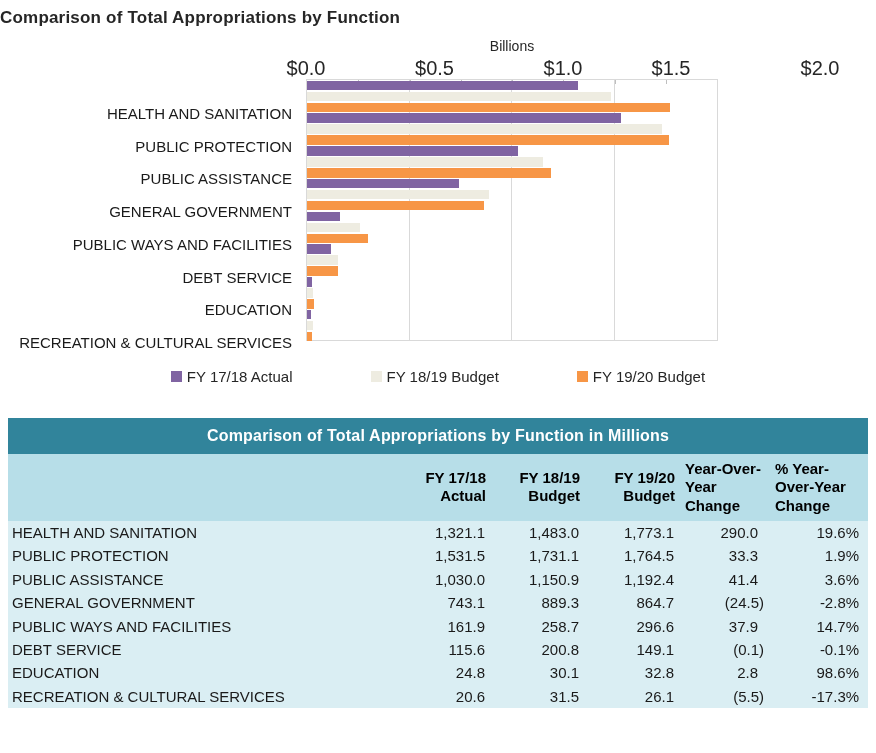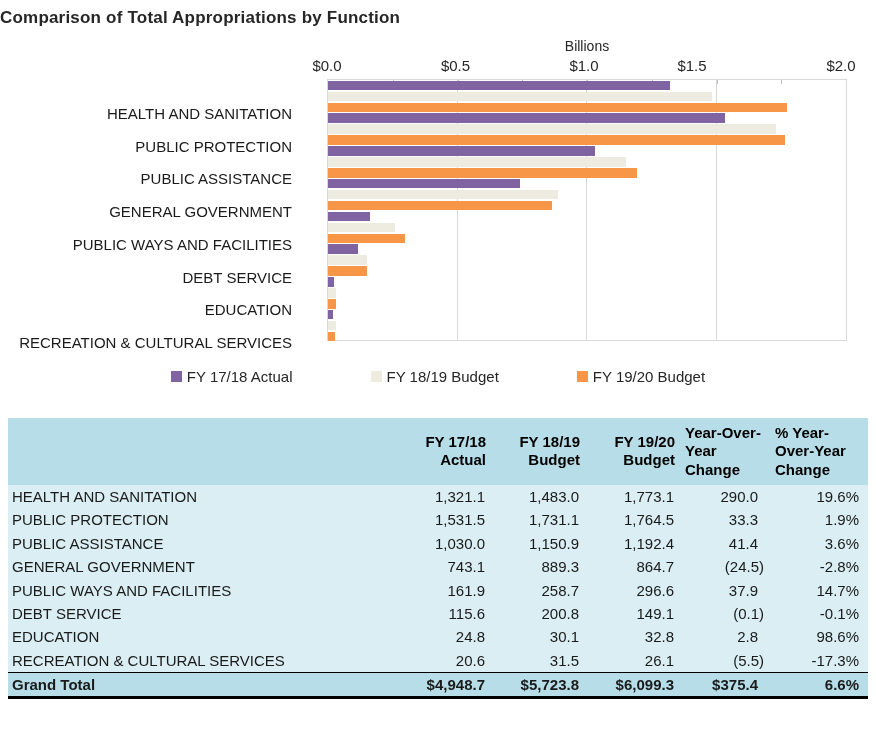--- a/index.html
+++ b/index.html
@@ -6,23 +6,23 @@
   html,body { width:876px; background:#fff; font-family:"Liberation Sans", sans-serif; color:#1a1a1a; }
   body { height:753px; overflow:hidden; }
 
   
   .chart-section { padding-top:8px; }
   .chart-title { text-align:left; font-size:17px; font-weight:600; color:#262626; letter-spacing:.2px; }
   .chart-body { display:flex; margin-top:10px; }
   .labels-col { width:306px; padding-top:59px; }
   .cat-label { height:32.75px; display:flex; align-items:center; justify-content:flex-end;
                padding-right:14px; font-size:15px; color:#1a1a1a; white-space:nowrap; }
-  .plot-col { width:520px;margin-left:21px; }
+  .plot-col { width:412px; }
   .axis-unit { text-align:center; font-size:14px; color:#262626; height:19px; }
-  .axis-ticks { position:relative; height:22px; font-size:15px; color:#262626; }
+  .axis-ticks { position:relative; height:22px; font-size:20px; color:#262626; }
   .axis-ticks .tick { position:absolute; transform:translateX(-50%); top:0; }
   .plot-area { position:relative; height:262px; border:1px solid #d9d9d9; background:#fff; }
   .gridline { position:absolute; top:0; bottom:0; width:1px; background:#d9d9d9; }
   .minor-tick { position:absolute; top:0; width:1px; height:4px; background:#bfbfbf; }
   .bar-group { height:32.75px; display:flex; flex-direction:column; justify-content:center; gap:1.5px; position:relative; }
   .bar { height:9.5px; }
   .legend { display:flex; justify-content:center; gap:78px; margin-top:9px; }
   .legend-item { display:flex; align-items:center; gap:5px; font-size:15px; color:#262626; }
   .swatch { width:11px; height:11px; display:inline-block; }
 
@@ -141,20 +141,23 @@
   <table>
     <colgroup>
       <col style="width:392px">
         <col style="width:94px">
         <col style="width:94px">
       <col style="width:95px">
         <col style="width:90px">
         <col style="width:95px">
     </colgroup>
     <thead>
+      <tr class="tbl-title">
+        <td colspan="6">Comparison of Total Appropriations by Function in Millions</td>
+      </tr>
       <tr>
           <th class=""></th>
           <th class="h-right">FY 17/18 Actual</th>
           <th class="h-right">FY 18/19 Budget</th>
           <th class="h-right">FY 19/20 Budget</th>
           <th class="h-center">Year-Over-Year Change</th>
           <th class="h-center">% Year-Over-Year Change</th>
         </tr>
     </thead>
     <tbody>
@@ -215,23 +218,15 @@
           <td class="num">98.6%</td>
         </tr>
         <tr>
           <td class="lbl">RECREATION &amp; CULTURAL SERVICES</td>
           <td class="num">20.6</td>
           <td class="num">31.5</td>
           <td class="num">26.1</td>
           <td class="num">(5.5)</td>
           <td class="num">-17.3%</td>
         </tr>
-        <tr class="total">
-          <td class="lbl">Grand Total</td>
-          <td class="num">$4,948.7</td>
-          <td class="num">$5,723.8</td>
-          <td class="num">$6,099.3</td>
-          <td class="num pos-pad">$375.4</td>
-          <td class="num">6.6%</td>
-        </tr>
       </tbody>
   </table>
 </div>
 
 </body></html>

